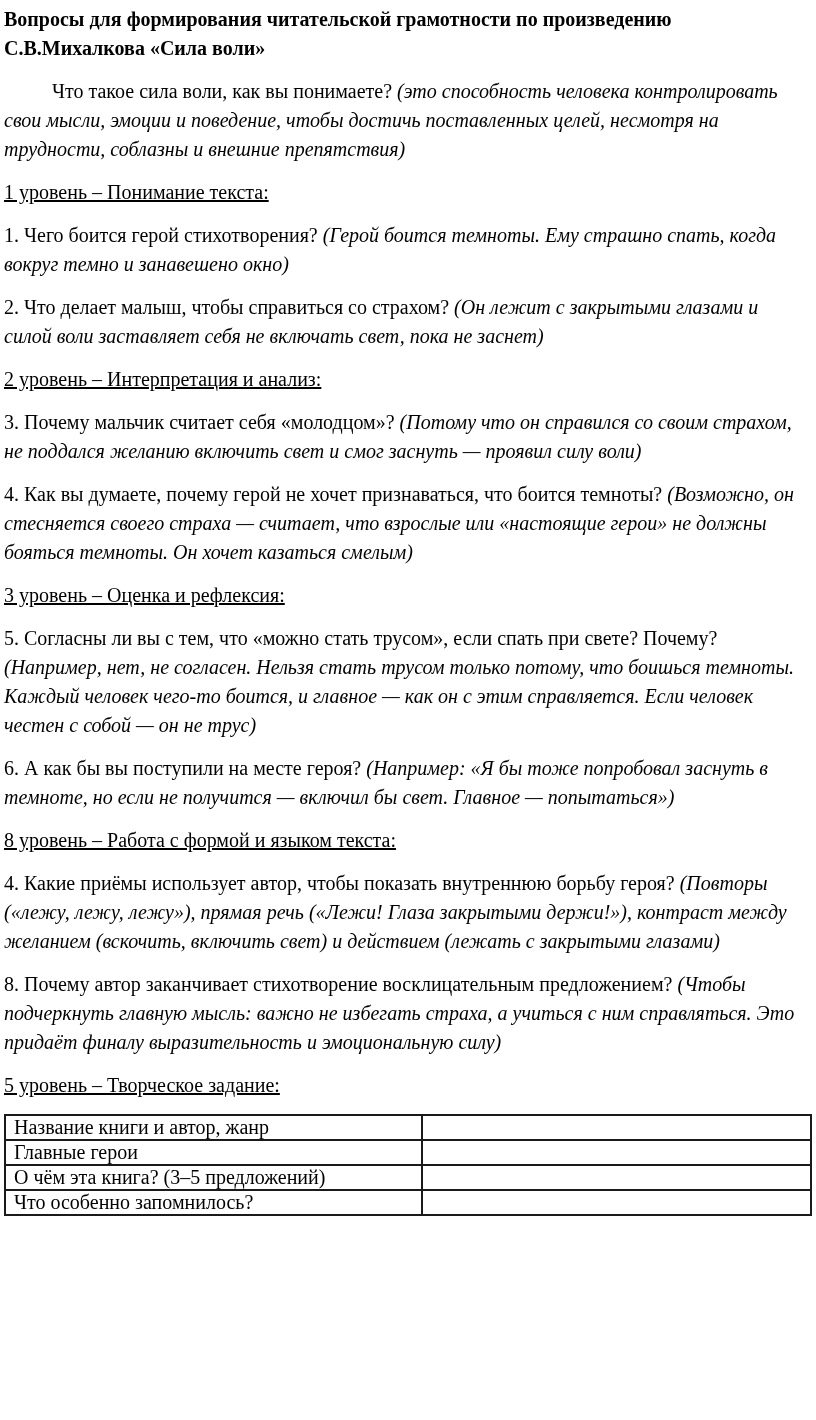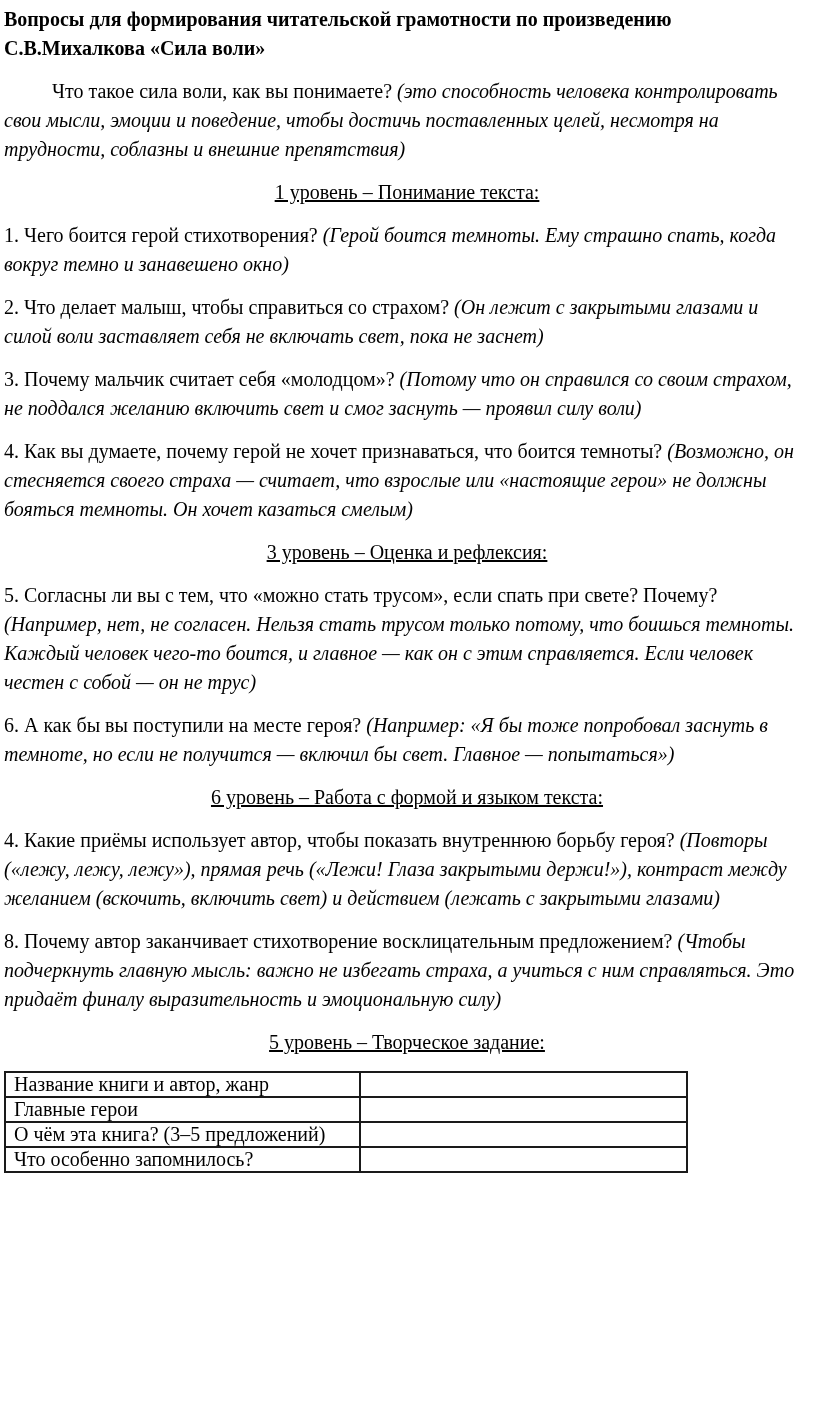--- a/index.html
+++ b/index.html
@@ -24,26 +24,25 @@
   }
   .page p { margin: 0 0 14px 0; }
   .doc-title {
     font-weight: bold;
     margin: 0 0 0 0;
   }
   .intro-para { text-indent: 48px; }
   .level-heading {
     text-decoration: underline;
     margin: 0 0 14px 0;
-    text-align: center;
   }
   .answer { font-style: italic; }
   .review-table {
     border-collapse: collapse;
-    width: 684px;
+    width: 808px;
     table-layout: fixed;
     margin-top: 4px;
   }
   .review-table td {
     border: 2px solid #1a1a1a;
     height: 22px;
     padding: 0 4px 0 8px;
     font-size: 20px;
     line-height: 23px;
     vertical-align: middle;
@@ -60,32 +59,33 @@
   <p class="doc-title">Вопросы для формирования читательской грамотности по произведению С.В.Михалкова «Сила воли»</p>
 
   <p class="intro-para"><span>Что такое сила воли, как вы понимаете?  </span><span class="answer">(это способность человека контролировать свои мысли, эмоции и поведение, чтобы достичь поставленных целей, несмотря на трудности, соблазны и внешние препятствия)</span></p>
 
   <p class="level-heading">1 уровень – Понимание текста:</p>
 
   <p><span>1. Чего боится герой стихотворения? </span><span class="answer">(Герой боится темноты. Ему страшно спать, когда вокруг темно и занавешено окно)</span></p>
 
   <p><span>2. Что делает малыш, чтобы справиться со страхом? </span><span class="answer">(Он лежит с закрытыми глазами и силой воли заставляет себя не включать свет, пока не заснет)</span></p>
 
+  <p class="level-heading">2 уровень – Интерпретация и анализ:</p>
 
   <p><span>3. Почему мальчик считает себя «молодцом»? </span><span class="answer">(Потому что он справился со своим страхом, не поддался желанию включить свет и смог заснуть — проявил силу воли)</span></p>
 
   <p><span>4. Как вы думаете, почему герой не хочет признаваться, что боится темноты? </span><span class="answer">(Возможно, он стесняется своего страха — считает, что взрослые или «настоящие герои» не должны бояться темноты. Он хочет казаться смелым)</span></p>
 
   <p class="level-heading">3 уровень – Оценка и рефлексия:</p>
 
   <p><span>5. Согласны ли вы с тем, что «можно стать трусом», если спать при свете? Почему? </span><span class="answer">(Например, нет, не согласен. Нельзя стать трусом только потому, что боишься темноты. Каждый человек чего-то боится, и главное — как он с этим справляется. Если человек честен с собой — он не трус)</span></p>
 
   <p><span>6. А как бы вы поступили на месте героя? </span><span class="answer">(Например: «Я бы тоже попробовал заснуть в темноте, но если не получится — включил бы свет. Главное — попытаться»)</span></p>
 
-  <p class="level-heading">6 уровень – Работа с формой и языком текста:</p>
+  <p class="level-heading">8 уровень – Работа с формой и языком текста:</p>
 
   <p><span>4. Какие приёмы использует автор, чтобы показать внутреннюю борьбу героя? </span><span class="answer">(Повторы («лежу, лежу, лежу»), прямая речь («Лежи! Глаза закрытыми держи!»), контраст между желанием (вскочить, включить свет) и действием (лежать с закрытыми глазами)</span></p>
 
   <p><span>8. Почему автор заканчивает стихотворение восклицательным предложением? </span><span class="answer">(Чтобы подчеркнуть главную мысль: важно не избегать страха, а учиться с ним справляться. Это придаёт финалу выразительность и эмоциональную силу)</span></p>
 
   <p class="level-heading">5 уровень – Творческое задание:</p>
 
 
 
   <table class="review-table">

